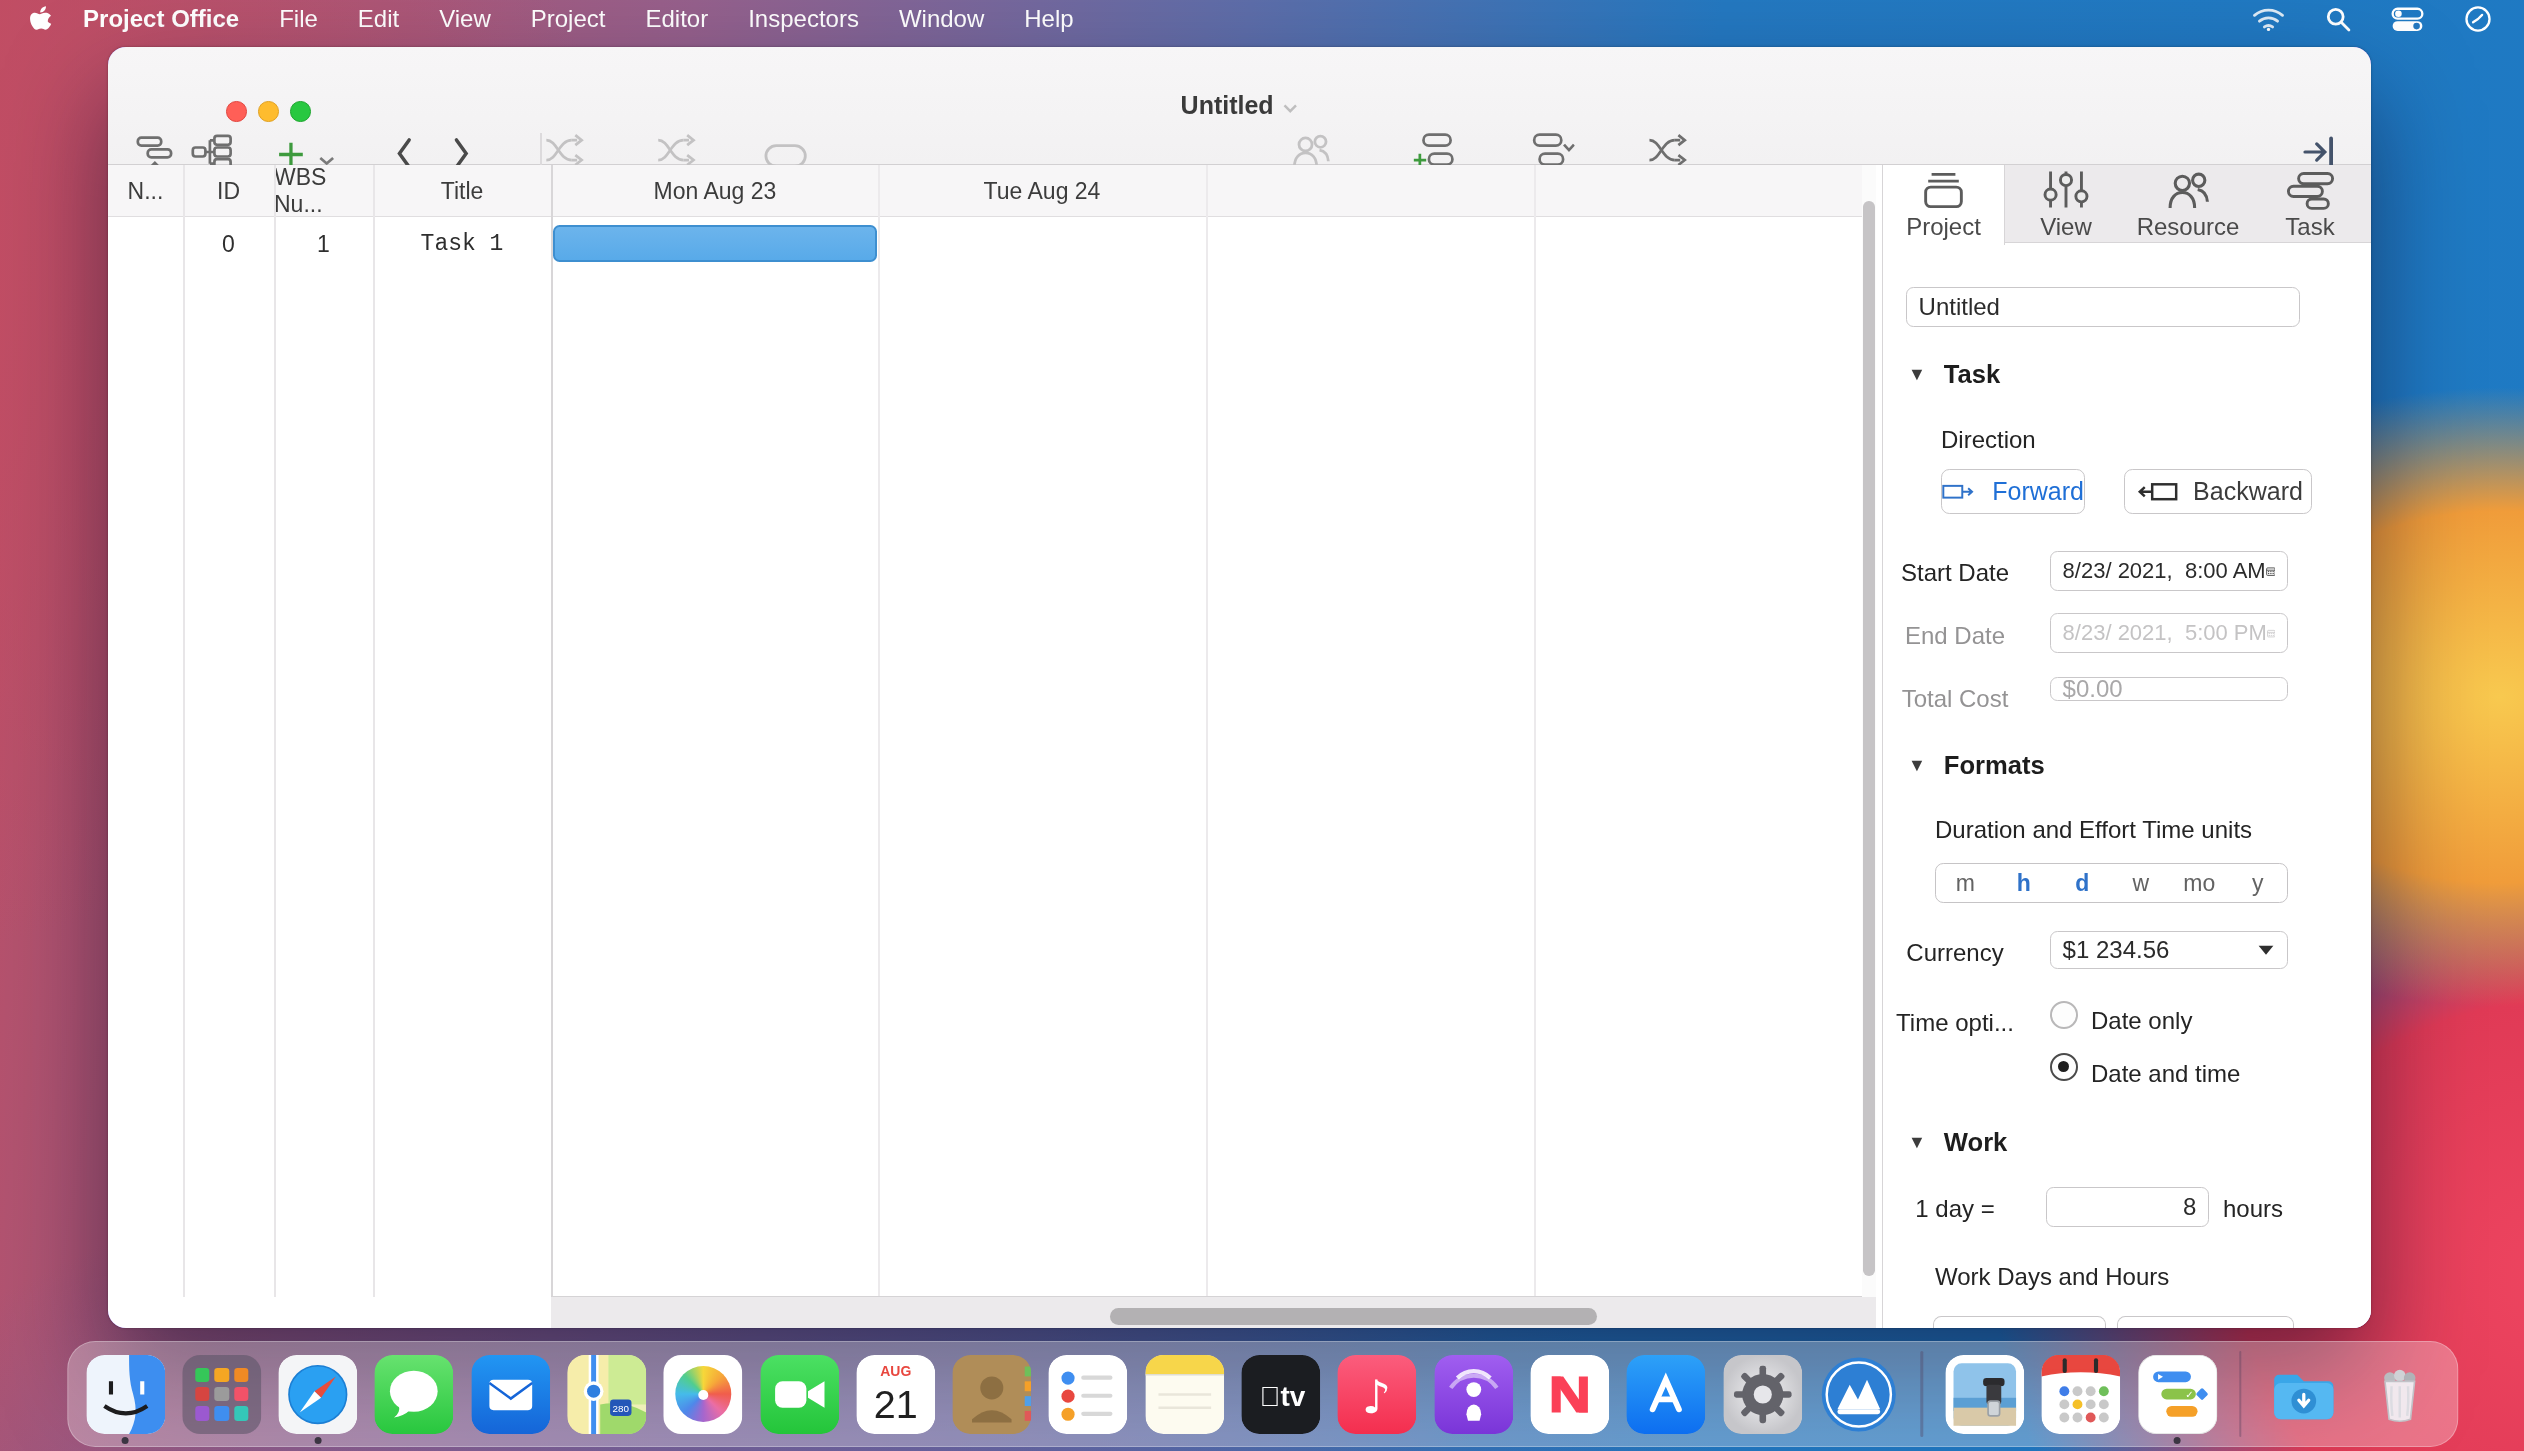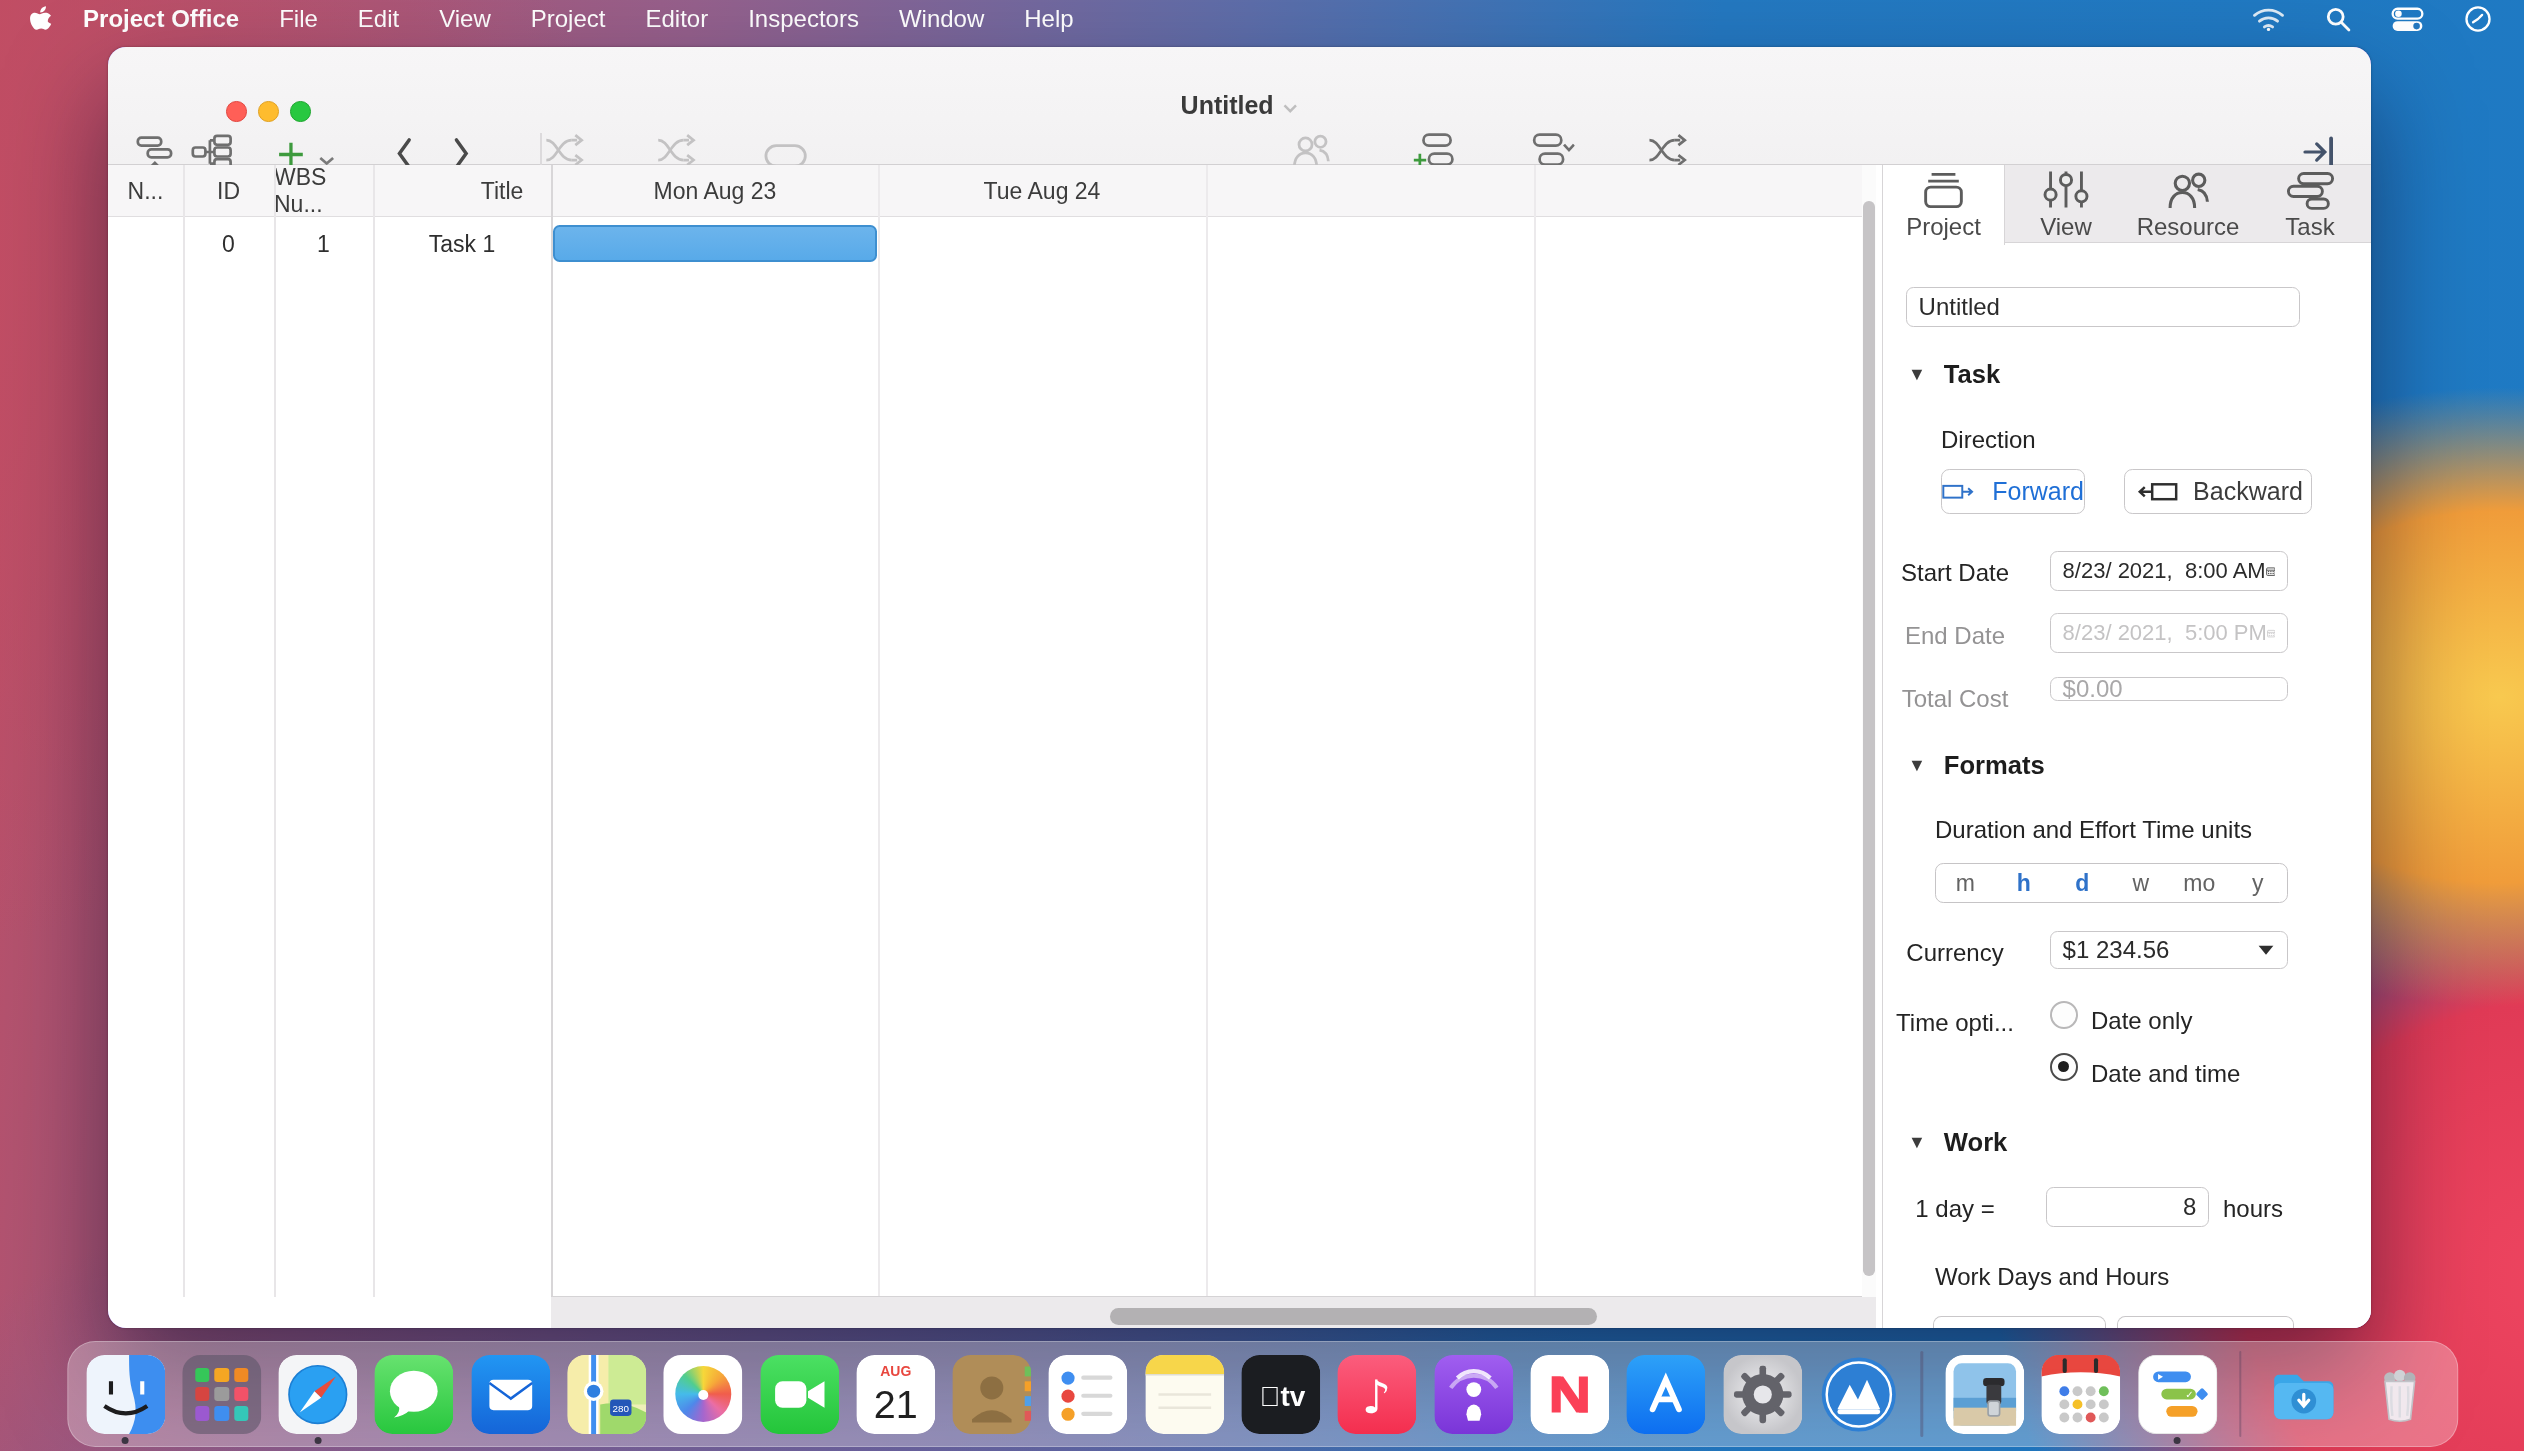--- a/index.html
+++ b/index.html
@@ -311,39 +311,39 @@
       </div>
     <div id="undo-redo-div"></div>
   </div>
 
   <div id="content">
 
     <div id="grid-header">
         <div class="col-h" style="left: 0px; width: 75px;">N...</div>
         <div class="col-h" style="left: 75px; width: 91px;">ID</div>
         <div class="col-h" style="left: 166px; width: 99px;">WBS Nu...</div>
-        <div class="col-h" style="left: 265px; width: 178px; margin-left: 40px;">Title</div>
+        <div class="col-h" style="left: 265px; width: 178px;">Title</div>
         <div class="col-h" style="left: 443px; width: 328px;">Mon Aug 23</div>
         <div class="col-h" style="left: 770px; width: 328px;">Tue Aug 24</div>
       </div>
     <div id="grid-lines">
         <div class="vline" style="left: 75px; background: rgb(232, 230, 232); bottom: 31px;"></div>
         <div class="vline" style="left: 166px; background: rgb(232, 230, 232); bottom: 31px;"></div>
         <div class="vline" style="left: 265px; background: rgb(232, 230, 232); bottom: 31px;"></div>
         <div class="vline" style="left: 443px; background: rgb(216, 214, 216); bottom: 31px;"></div>
         <div class="vline" style="left: 770px; background: rgb(236, 234, 236); bottom: 31px;"></div>
         <div class="vline" style="left: 1098px; background: rgb(236, 234, 236); bottom: 31px;"></div>
         <div class="vline" style="left: 1426px; background: rgb(236, 234, 236); bottom: 31px;"></div>
         <div class="vline" style="left: 1754px; background: rgb(236, 234, 236); bottom: 31px;"></div>
       </div>
     <div id="grid-cells">
         <div class="cell" style="left: 0px; width: 75px;"></div>
         <div class="cell" style="left: 75px; width: 91px;">0</div>
         <div class="cell" style="left: 166px; width: 99px;">1</div>
-        <div class="cell" style="left: 265px; width: 178px;">Task 1</div>
+        <div class="cell" style="left: 265px; width: 178px; font-family: Liberation Mono, monospace;">Task 1</div>
       </div>
     <div id="task-bar" style="background: linear-gradient(rgb(108, 180, 236), rgb(88, 170, 233));"></div>
 
     <div id="hstrip"></div>
     <div id="hthumb"></div>
     <div id="vtrack"></div>
     <div id="vthumb"></div>
 
     <div id="inspector">
       <div id="insp-tabs">

